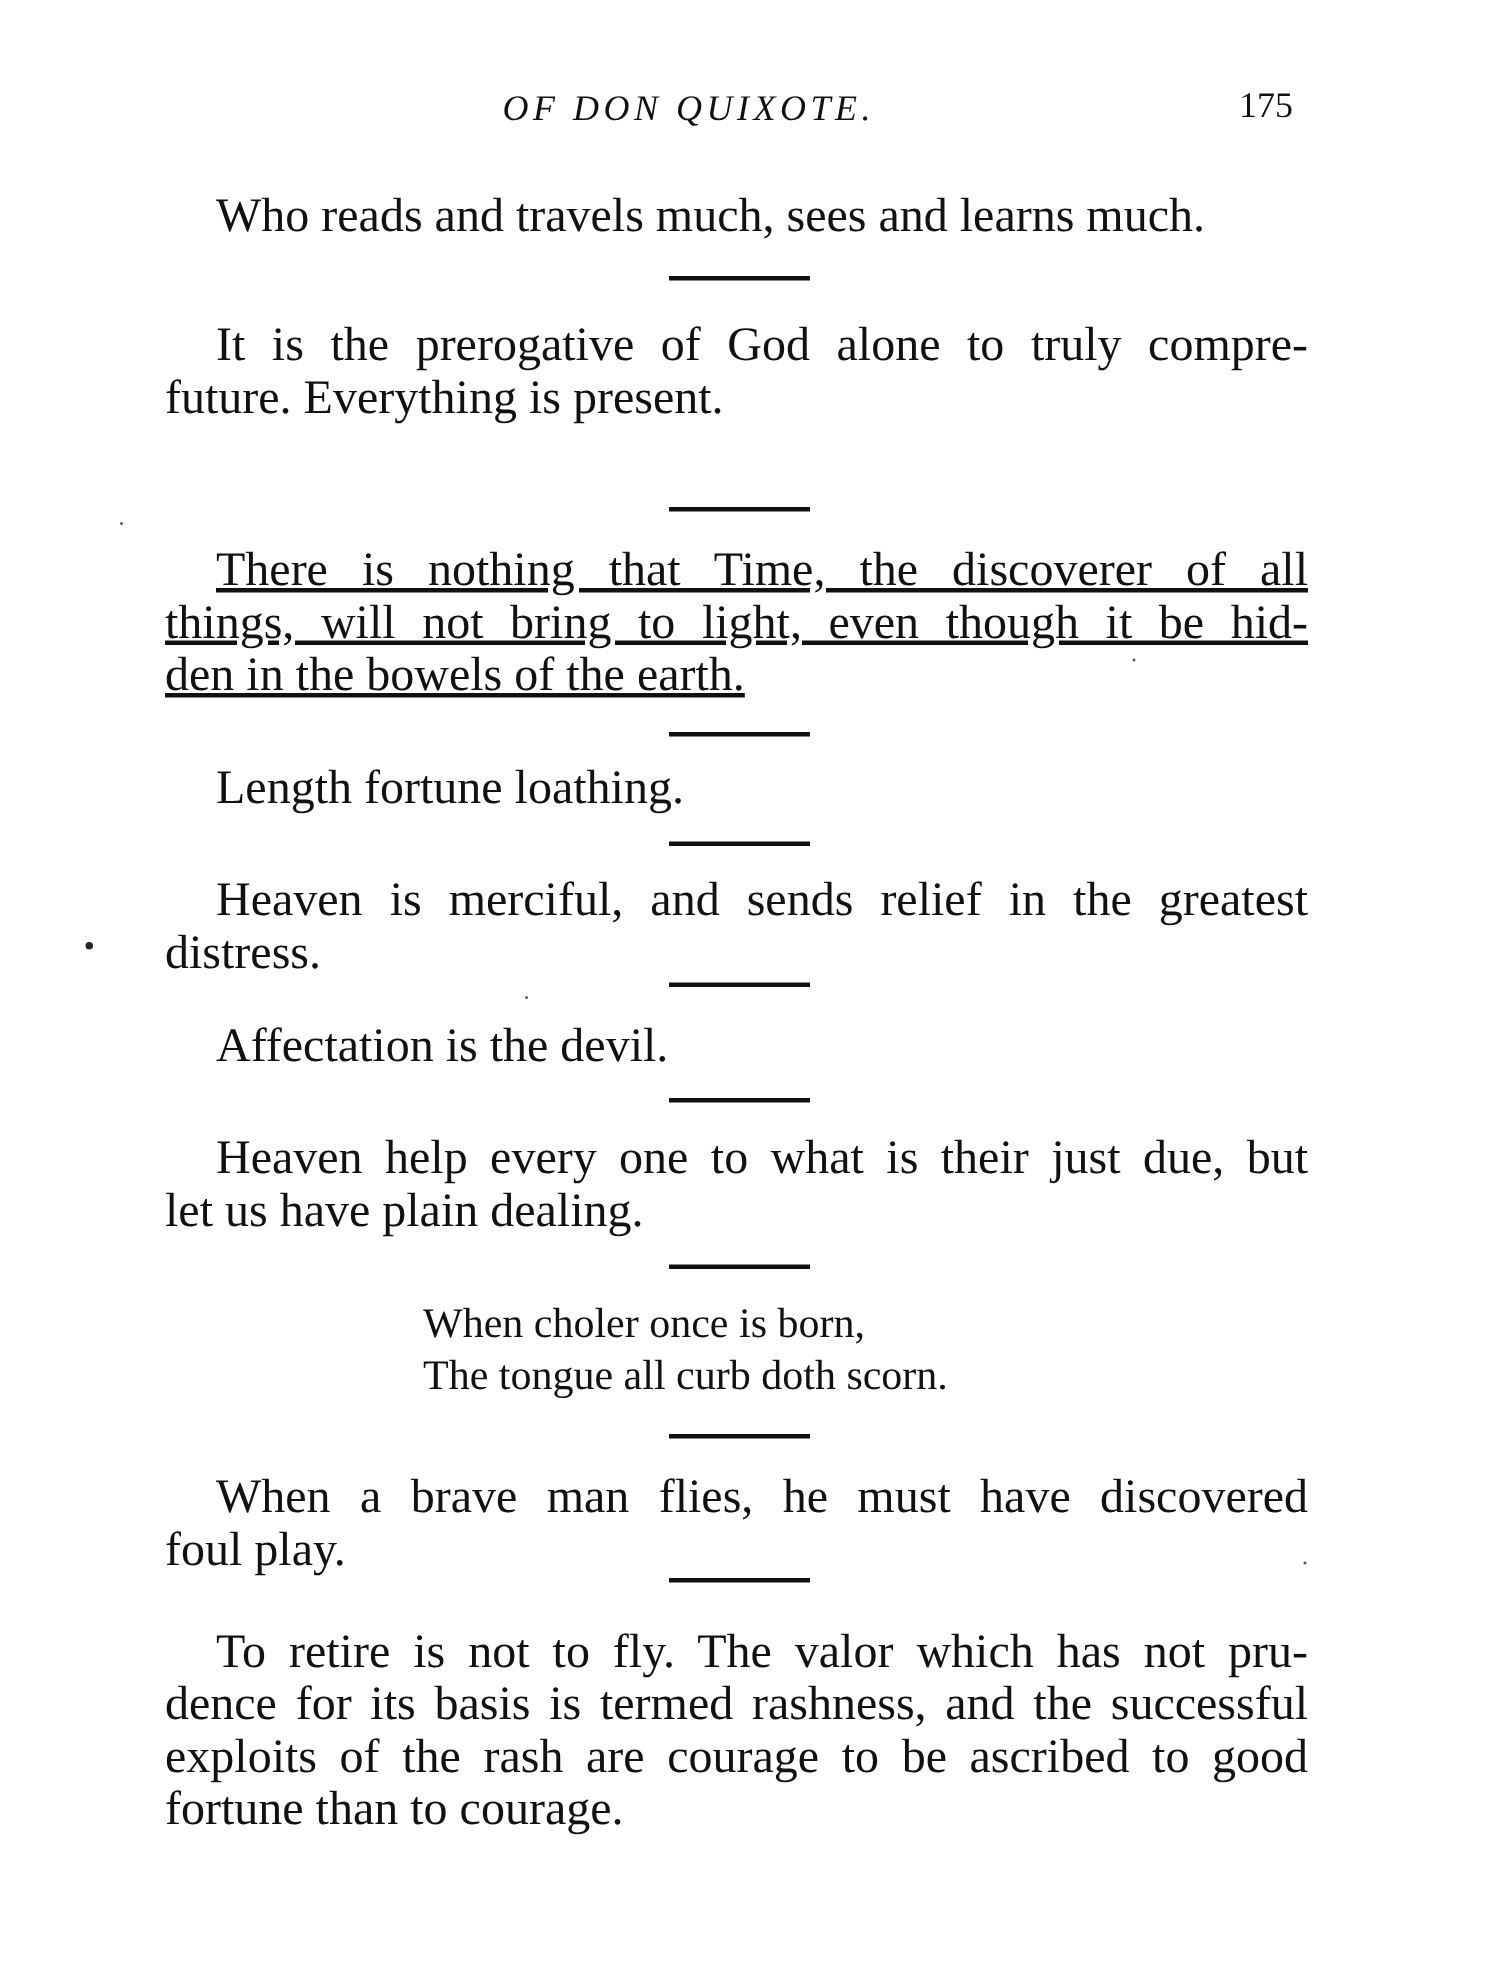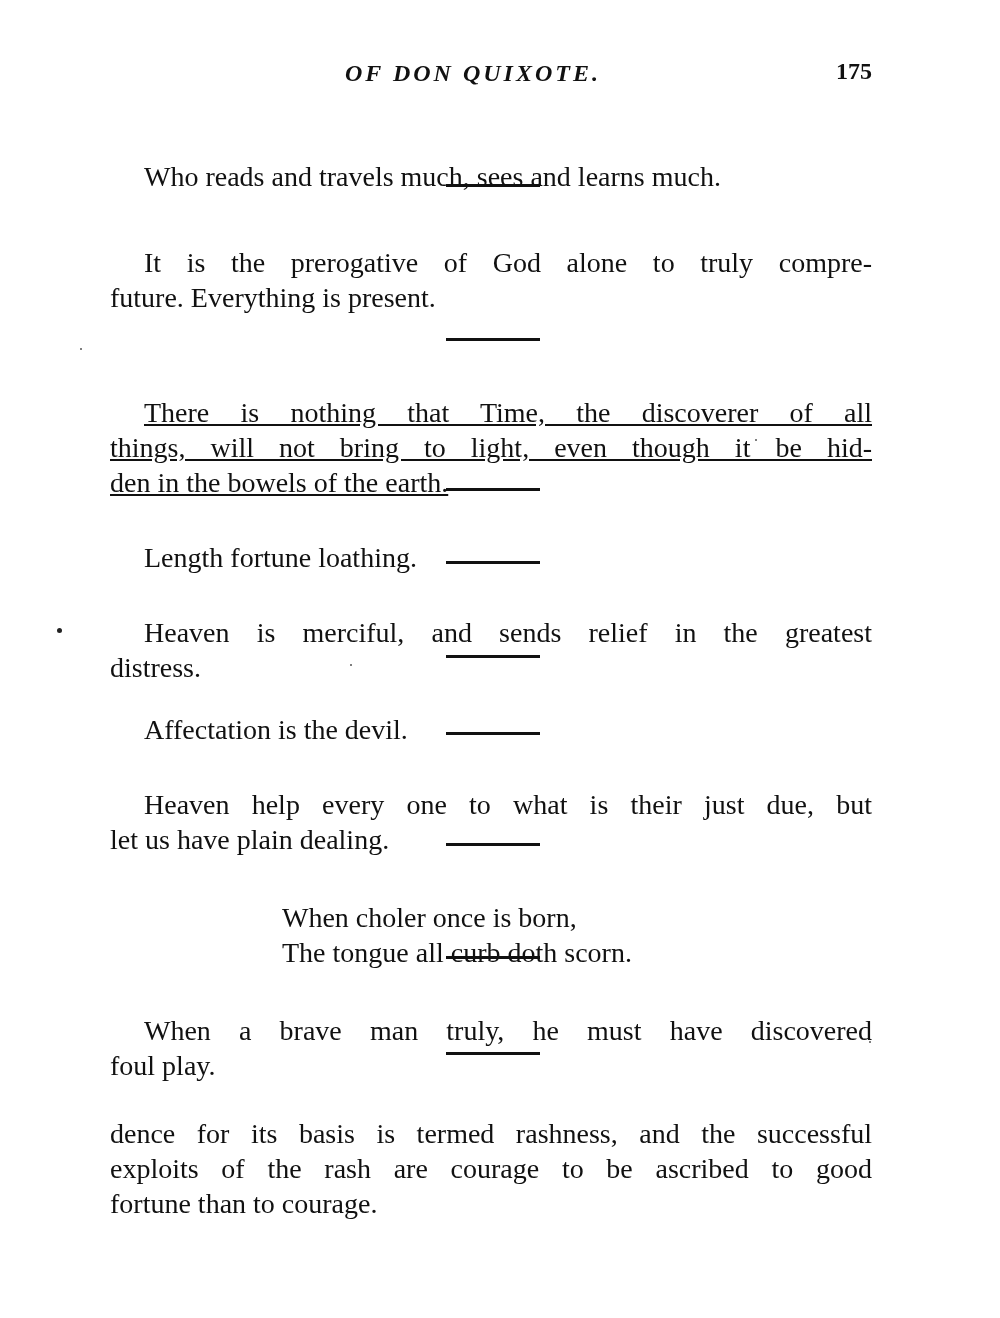--- a/index.html
+++ b/index.html
@@ -16,46 +16,44 @@
       color: #111111;
     }
     .page {
       position: absolute;
       left: 0; top: 0;
       width: 1000px; height: 1318px;
     }
     .running-head {
       position: absolute;
       top: 58px;
-      left: 110px;
+      left: 100px;
       width: 762px;
       height: 36px;
-      font-weight: bold;
     }
     .running-title {
       position: absolute;
       left: 235px;
       top: 2px;
       font-style: italic;
       font-size: 24px;
       letter-spacing: 3px;
     }
     .page-number {
       position: absolute;
       right: 0;
       top: 0;
       font-size: 24px;
     }
     .block {
       position: absolute;
       left: 110px;
       width: 762px;
-      font-size: 28px;
+      font-size: 32px;
       line-height: 35px;
-      margin-top: 33px;
     }
     .line {
       display: block;
       text-align: justify;
       text-align-last: justify;
       white-space: nowrap;
       height: 35px;
     }
     .line.first { padding-left: 34px; }
     .line.last { text-align-last: left; }
@@ -125,33 +123,34 @@
     <span class="line single">Affectation is the devil.</span>
   </div>
   <div class="rule" style="top:732px;"></div>
 
   <div class="block" style="top:754px;">
     <span class="line first">Heaven help every one to what is their just due, but</span>
     <span class="line last">let us have plain dealing.</span>
   </div>
   <div class="rule" style="top:843px;"></div>
 
-  <div class="verse" style="top:900px;">
+  <div class="verse" style="top:865px;">
     <span class="line">When choler once is born,</span>
     <span class="line">The tongue all curb doth scorn.</span>
   </div>
   <div class="rule" style="top:956px;"></div>
 
   <div class="block" style="top:980px;">
-    <span class="line first">When a brave man truly, he must have discovered</span>
+    <span class="line first">When a brave man flies, he must have discovered</span>
     <span class="line last">foul play.</span>
   </div>
   <div class="rule" style="top:1052px;"></div>
 
   <div class="block" style="top:1083px;">
+    <span class="line first">To retire is not to fly.  The valor which has not pru-</span>
     <span class="line">dence for its basis is termed rashness, and the successful</span>
     <span class="line">exploits of the rash are courage to be ascribed to good</span>
     <span class="line last">fortune than to courage.</span>
   </div>
 
   <div class="speck" style="left:57px; top:628px;"></div>
   <div class="speck small" style="left:80px; top:348px;"></div>
   <div class="speck small" style="left:350px; top:664px;"></div>
   <div class="speck small" style="left:869px; top:1041px;"></div>
   <div class="speck small" style="left:755px; top:439px;"></div>

